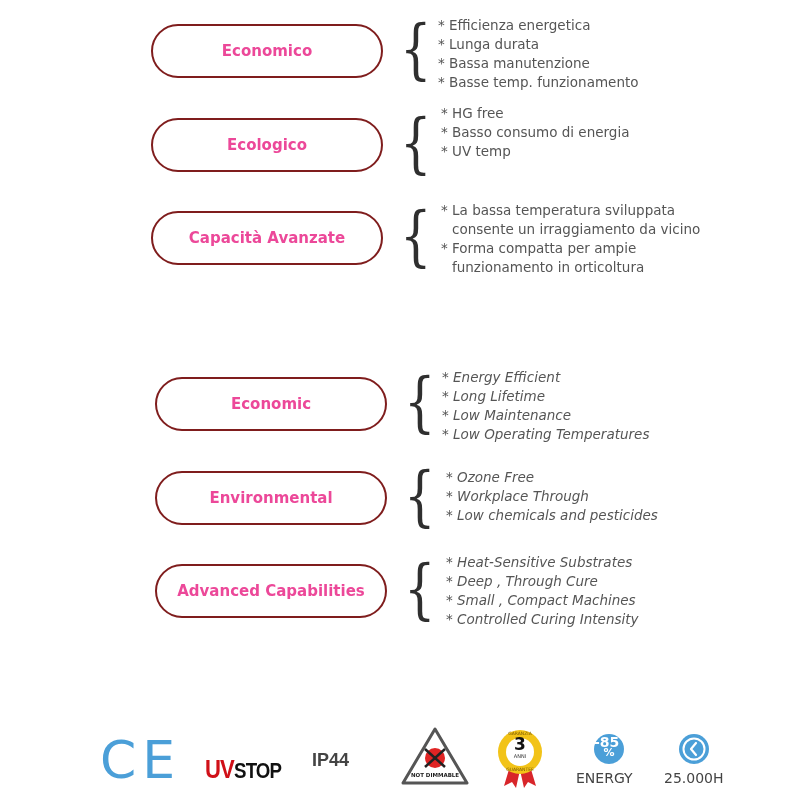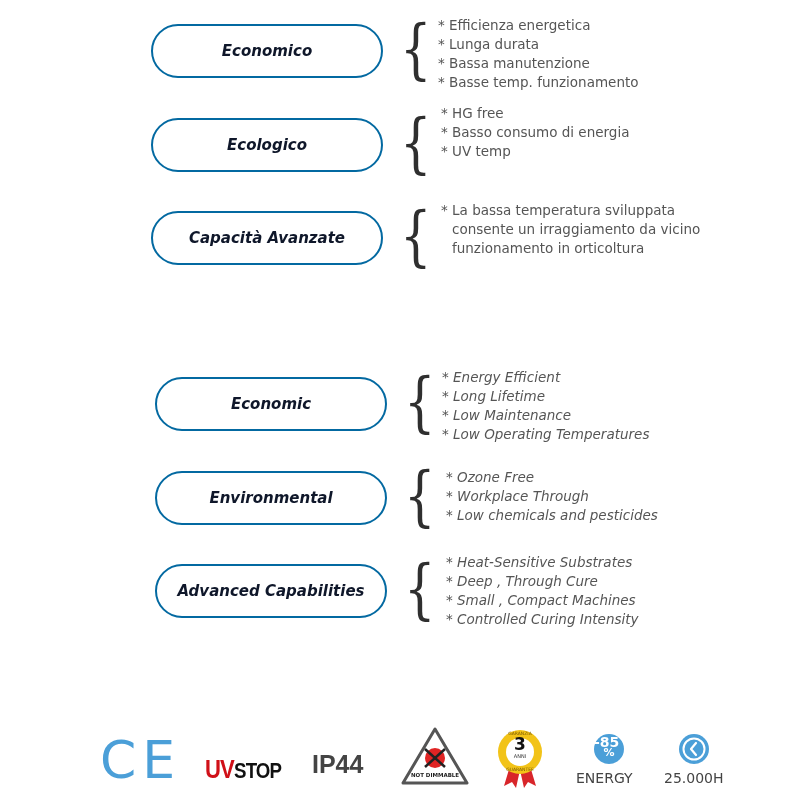--- a/index.html
+++ b/index.html
@@ -1,37 +1,37 @@
 <!DOCTYPE html>
 <html><head>
 <meta charset="utf-8">
 <style>
   html, body { margin:0; padding:0; background:#ffffff; }
   body { width:800px; height:800px; position:relative; overflow:hidden; font-family:"DejaVu Sans", sans-serif; }
   .group { position:absolute; left:0; width:800px; }
   .pill {
-    position:absolute; width:232px; height:54px; border:2px solid #0369a1; border-radius:28px;
+    position:absolute; width:232px; height:54px; border:2px solid #7f1d1d; border-radius:28px;
     box-sizing:border-box; display:flex; align-items:center; justify-content:center;
-    font-weight:bold; font-size:15px; color:#0f172a; background:#fff;font-style:italic;
+    font-weight:bold; font-size:15px; color:#ec4899; background:#fff;
   }
   .brace {
     position:absolute; font-family:"DejaVu Serif", serif; font-size:66px; line-height:66px;
     color:#2f2f2f; transform:scaleX(0.75); transform-origin:left top; font-weight:normal;
   }
   .bullets { position:absolute; font-size:13.5px; line-height:19px; color:#555555; list-style:none; margin:0; padding:0; }
   .bullets li { white-space:nowrap; }
   .bullets.italic { font-style:italic; }
   .cont { padding-left:11px; }
   .icons { position:absolute; left:0; top:722px; width:800px; height:78px; }
   .ico { position:absolute; }
   .ce { left:100px; top:12px; font-size:52px; line-height:52px; color:#4b9fd8; letter-spacing:6px; font-family:"DejaVu Sans", sans-serif; }
   .uvstop { left:205px; top:32px; font-family:"Liberation Sans", sans-serif; font-weight:bold; font-size:22px; letter-spacing:-1px; transform:scaleX(0.85); transform-origin:left; }
   .uvstop .uv { color:#d01018; font-size:26px; }
   .uvstop .stop { color:#111; }
-  .ip44 { left:312px; top:28px; font-family:"Liberation Sans", sans-serif; font-weight:bold; font-size:25px; color:#444; }
+  .ip44 { left:312px; top:28px; font-family:"Liberation Sans", sans-serif; font-weight:bold; font-size:18px; color:#444; }
   .energy-label, .hours-label { position:absolute; font-size:14px; color:#444; top:48px;text-align:center; }
 </style>
 </head>
 <body>
 
 <div class="group">
   <div class="pill" style="left:151px; top:24px;">Economico</div>
   <div class="brace" style="left:400px; top:16px;">{</div>
   <ul class="bullets" style="left:438px; top:16px;">
     <li>* Efficienza energetica</li>
@@ -46,20 +46,21 @@
     <li>* HG free</li>
     <li>* Basso consumo di energia</li>
     <li>* UV temp</li>
   </ul>
 
   <div class="pill" style="left:151px; top:211px;">Capacità Avanzate</div>
   <div class="brace" style="left:400px; top:203px;">{</div>
   <ul class="bullets" style="left:441px; top:201px;">
     <li>* La bassa temperatura sviluppata</li>
     <li class="cont">consente un irraggiamento da vicino</li>
+    <li>* Forma compatta per ampie</li>
     <li class="cont">funzionamento in orticoltura</li>
   </ul>
 </div>
 
 <div class="group">
   <div class="pill" style="left:155px; top:377px;">Economic</div>
   <div class="brace" style="left:404px; top:369px;">{</div>
   <ul class="bullets italic" style="left:442px; top:368px;">
     <li>* Energy Efficient</li>
     <li>* Long Lifetime</li>

